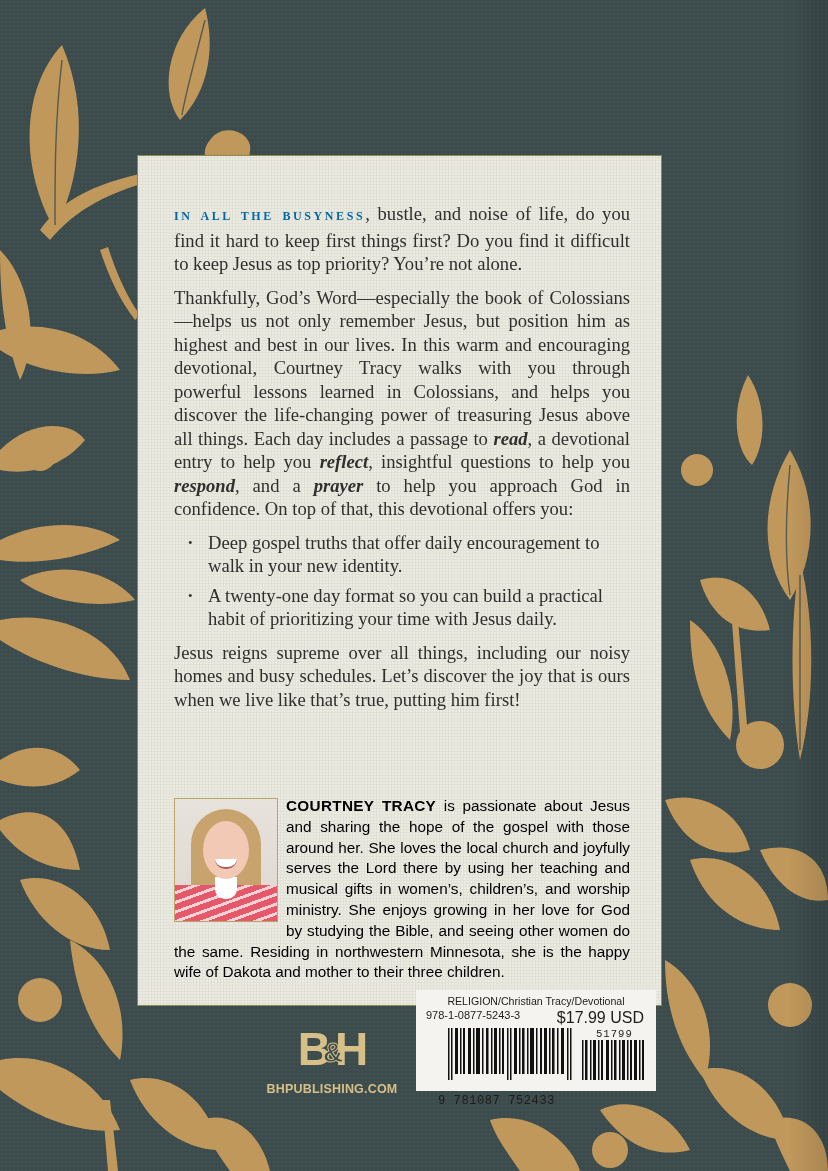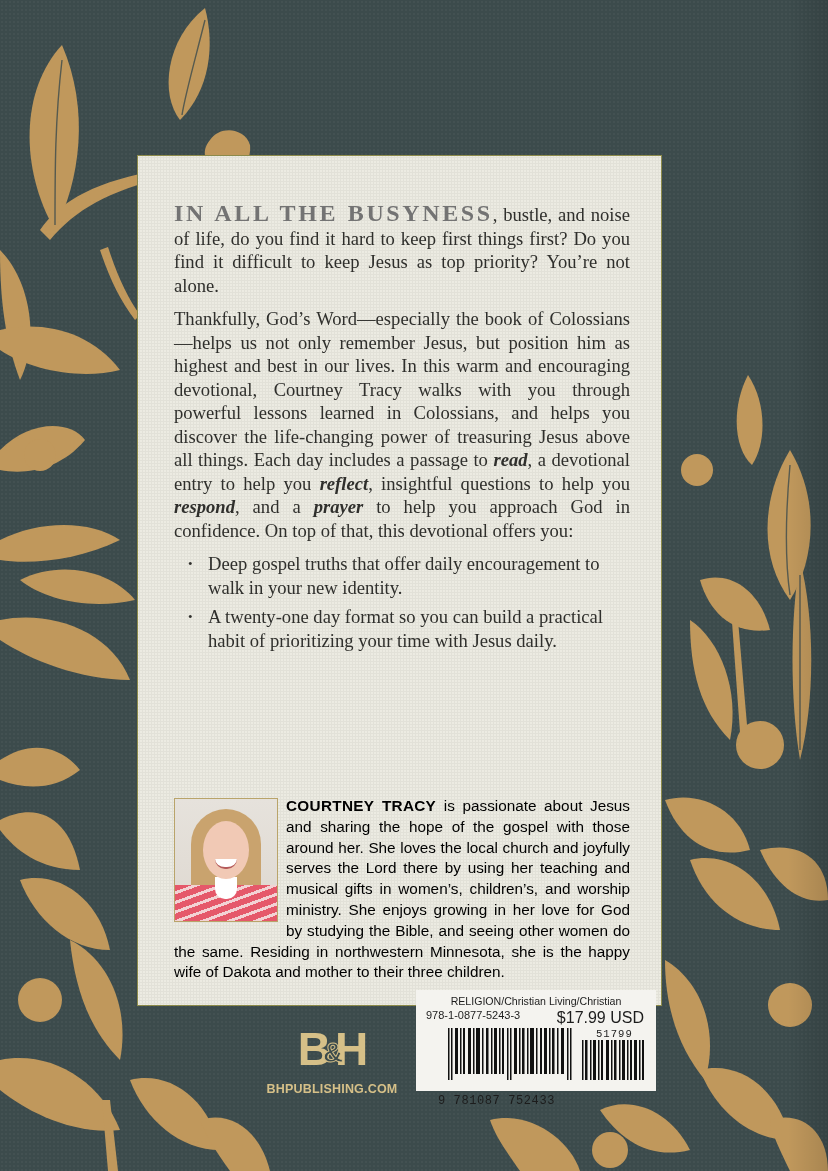--- a/index.html
+++ b/index.html
@@ -4,21 +4,21 @@
 <style>
   html,body{margin:0;padding:0;}
   body{width:828px;height:1171px;position:relative;overflow:hidden;background:#3c4b4c;font-family:"Liberation Serif",serif;}
   .bg-texture{position:absolute;inset:0;background-image:radial-gradient(rgba(255,255,255,0.035) 1px,transparent 1.2px);background-size:4px 4px;pointer-events:none;}
   .spine-shade{position:absolute;top:0;right:0;width:40px;height:100%;background:linear-gradient(90deg,rgba(0,0,0,0),rgba(0,0,0,0.12));}
   svg.floral{position:absolute;left:0;top:0;}
   .panel{position:absolute;left:137px;top:155px;width:525px;height:851px;background:#ecebe2;border:1.5px solid #8c8a4a;box-sizing:border-box;}
   .panel .tex{position:absolute;inset:0;background-image:radial-gradient(rgba(0,0,0,0.045) 1px,transparent 1.3px);background-size:3px 3px;}
   .copy{position:absolute;left:36px;top:46px;width:456px;color:#2f2f2c;font-size:18.6px;line-height:23.5px;text-align:justify;}
   .copy p{margin:0 0 10px 0;}
-  .lead{font-weight:bold;letter-spacing:2.6px;color:#737373;font-size:24px;}
+  .lead{font-weight:bold;letter-spacing:2.6px;color:#0369a1;font-size:12px;}
   .copy em{font-weight:bold;font-style:italic;}
   ul.bullets{margin:0 0 10px 0;padding:0 0 0 34px;list-style:none;}
   ul.bullets li{position:relative;margin-bottom:6px;text-align:left;}
   ul.bullets li::before{content:"•";position:absolute;left:-20px;top:0;font-size:13px;}
   .bio{position:absolute;left:36px;top:640px;width:456px;color:#000000;font-family:"Liberation Sans",sans-serif;font-size:15.3px;line-height:20.8px;text-align:justify;}
   .photo{float:left;width:102px;height:122px;margin:2px 8px 2px 0;border:1px solid #b9a46a;background:linear-gradient(180deg,#e6e2dc 0%,#ded8d0 100%);position:relative;overflow:hidden;}
   .photo .hair{position:absolute;left:16px;top:10px;width:70px;height:112px;border-radius:36px 36px 10px 10px;background:#c9a36e;}
   .photo .face{position:absolute;left:28px;top:22px;width:46px;height:58px;border-radius:50%;background:#f1c9b5;}
   .photo .smile{position:absolute;left:40px;top:60px;width:22px;height:8px;border-radius:0 0 12px 12px;background:#fff;border-bottom:2px solid #b45a5a;}
   .photo .shirt{position:absolute;left:0;top:86px;width:102px;height:40px;background:repeating-linear-gradient(160deg,#e5586a 0 6px,#f2d2d4 6px 9px);}
@@ -101,41 +101,42 @@
 <div class="panel">
   <div class="tex"></div>
 
   <div class="copy">
     <p><span class="lead">IN ALL THE BUSYNESS</span><span>, bustle, and noise of life, do you find it hard to keep first things first? Do you find it difficult to keep Jesus as top priority? You’re not alone.</span></p>
     <p><span>Thankfully, God’s Word—especially the book of Colossians—helps us not only remember Jesus, but position him as highest and best in our lives. In this warm and encouraging devotional, Courtney Tracy walks with you through powerful lessons learned in Colossians, and helps you discover the life-changing power of treasuring Jesus above all things. Each day includes a passage to </span><em>read</em><span>, a devotional entry to help you </span><em>reflect</em><span>, insightful questions to help you </span><em>respond</em><span>, and a </span><em>prayer</em><span> to help you approach God in confidence. On top of that, this devotional offers you:</span></p>
     <ul class="bullets">
       <li>Deep gospel truths that offer daily encouragement to walk in your new identity.</li>
       <li>A twenty-one day format so you can build a practical habit of prioritizing your time with Jesus daily.</li>
     </ul>
+    <p>Jesus reigns supreme over all things, including our noisy homes and busy schedules. Let’s discover the joy that is ours when we live like that’s true, putting him first!</p>
   </div>
 
   <div class="bio">
     <div class="photo">
       <div class="hair"></div>
       <div class="shirt"></div>
       <div class="neck"></div>
       <div class="face"></div>
       <div class="smile"></div>
     </div>
     <b>COURTNEY TRACY</b><span> is passionate about Jesus and sharing the hope of the gospel with those around her. She loves the local church and joyfully serves the Lord there by using her teaching and musical gifts in women’s, children’s, and worship ministry. She enjoys growing in her love for God by studying the Bible, and seeing other women do the same. Residing in northwestern Minnesota, she is the happy wife of Dakota and mother to their three children.</span>
   </div>
 </div>
 
 <div class="bh-logo">
   <div class="bh-mark"><span>B</span><span class="amp">&amp;</span><span>H</span></div>
   <div class="bh-url">BHPUBLISHING.COM</div>
 </div>
 
 <div class="barcode-box">
-  <div class="bc-cat">RELIGION/Christian Living/Christian</div>
+  <div class="bc-cat">RELIGION/Christian Tracy/Devotional</div>
   <div class="bc-isbn">978-1-0877-5243-3</div>
   <div class="bc-price">$17.99 USD</div>
   <svg class="bars-main" viewBox="0 0 124 52" preserveAspectRatio="none">
     <g fill="#111">
       <rect x="0" y="0" width="1.5" height="52"></rect>
         <rect x="3" y="0" width="1.5" height="52"></rect>
       <rect x="7" y="0" width="3" height="46"></rect>
         <rect x="12" y="0" width="1.5" height="46"></rect>
         <rect x="15" y="0" width="2" height="46"></rect>
       <rect x="20" y="0" width="3" height="46"></rect>

